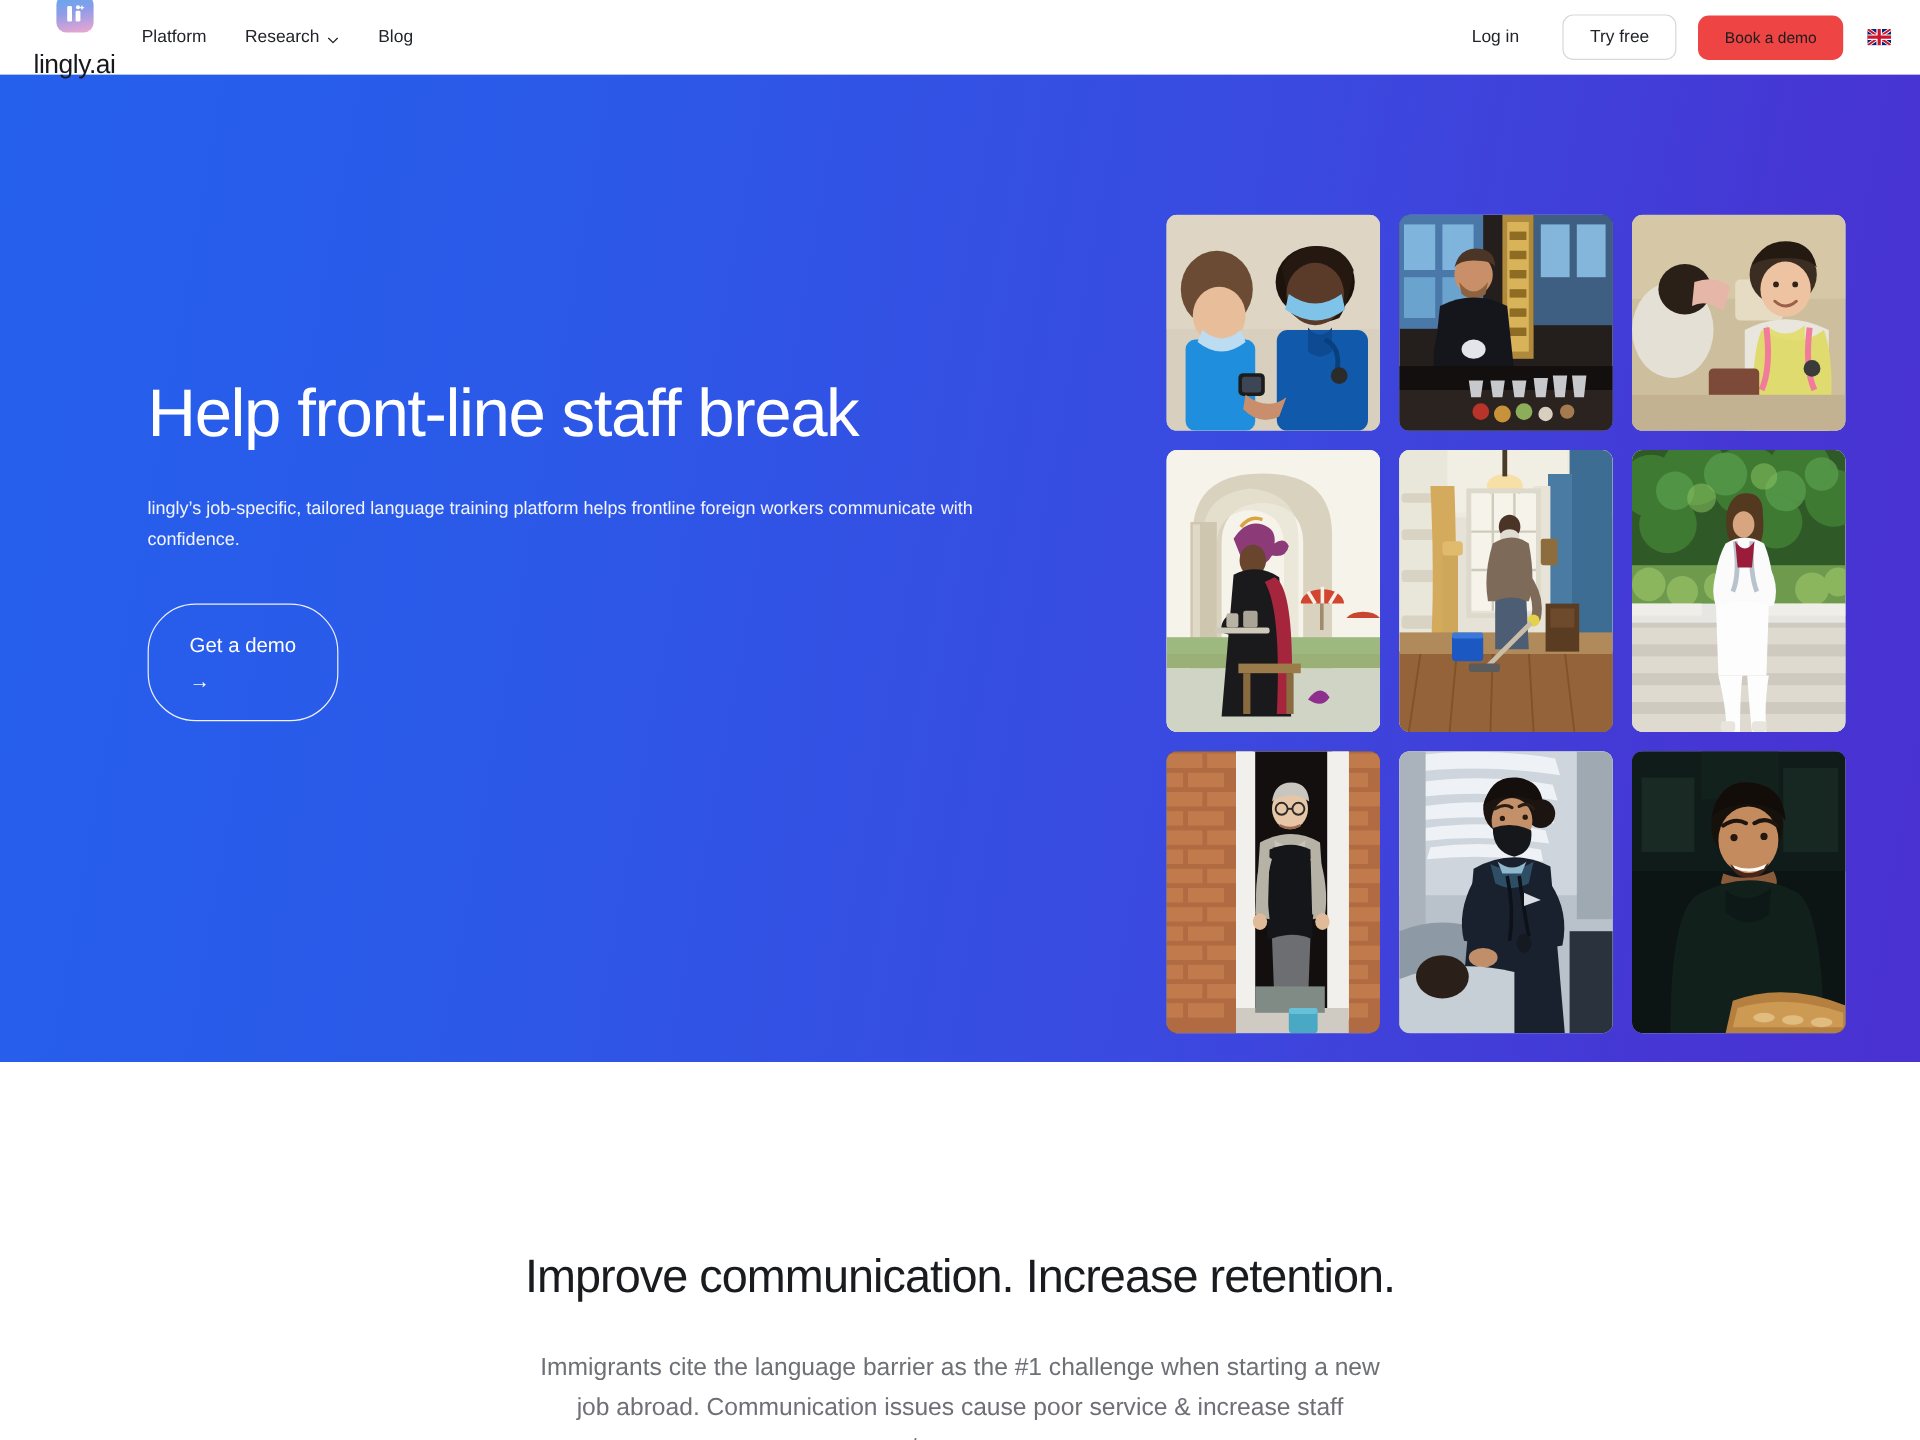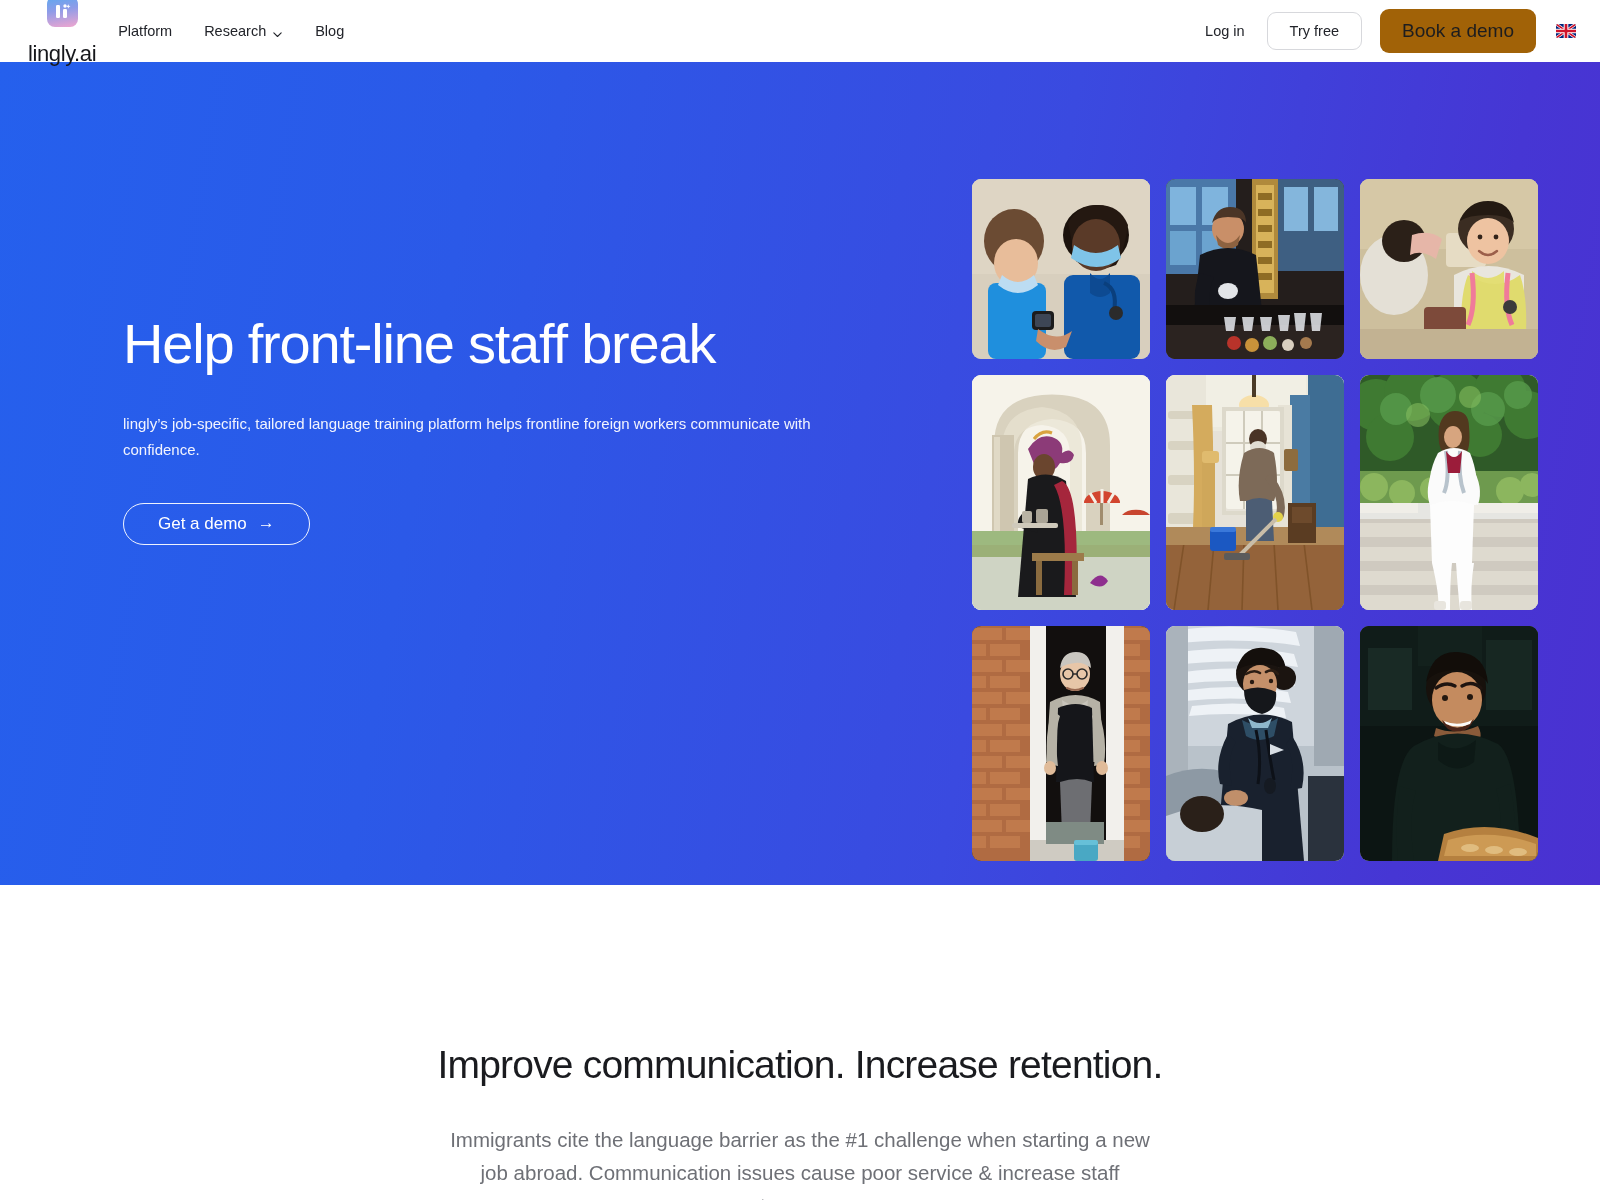--- a/index.html
+++ b/index.html
@@ -73,25 +73,26 @@
   }
   .btn-outline {
     font-size: 14.5px;
     color: #22242a;
     background: #fff;
     border: 1px solid #d7d8dc;
     border-radius: 9px;
     padding: 10px 22px;
     cursor: pointer;
     font-family: inherit;
+    margin-left: 14px;
   }
   .btn-yellow {
-    font-size: 19px;
+    font-size: 13px;
     color: #1d1d1f;
-    background: #a16207;
+    background: #ef4444;
     border: none;
     border-radius: 9px;
     padding: 11px 22px;
     cursor: pointer;
     font-family: inherit;
   }
   .flag {
     width: 20px; height: 14px;
     border-radius: 2px;
     overflow: hidden;
@@ -133,26 +134,27 @@
     max-width: 740px;
     font-weight: 400;
   }
   .hero-cta {
     margin-top: 40px;
     display: inline-flex;
     align-items: flex-start;
     gap: 11px;
     border: 1.3px solid rgba(255,255,255,0.92);
     border-radius: 40px;
-    padding: 10px 34px;
+    padding: 24px 34px;
     color: #ffffff;
     font-size: 17px;
     background: transparent;
     cursor: pointer;
     font-family: inherit;
+    flex-direction: column;
   }
   .hero-cta .arrow { font-size: 17px; line-height: 1; }
 
   
   .grid {
     position: absolute;
     left: 972px;
     top: 117px;
     display: grid;
     grid-template-columns: 178px 178px 178px;

